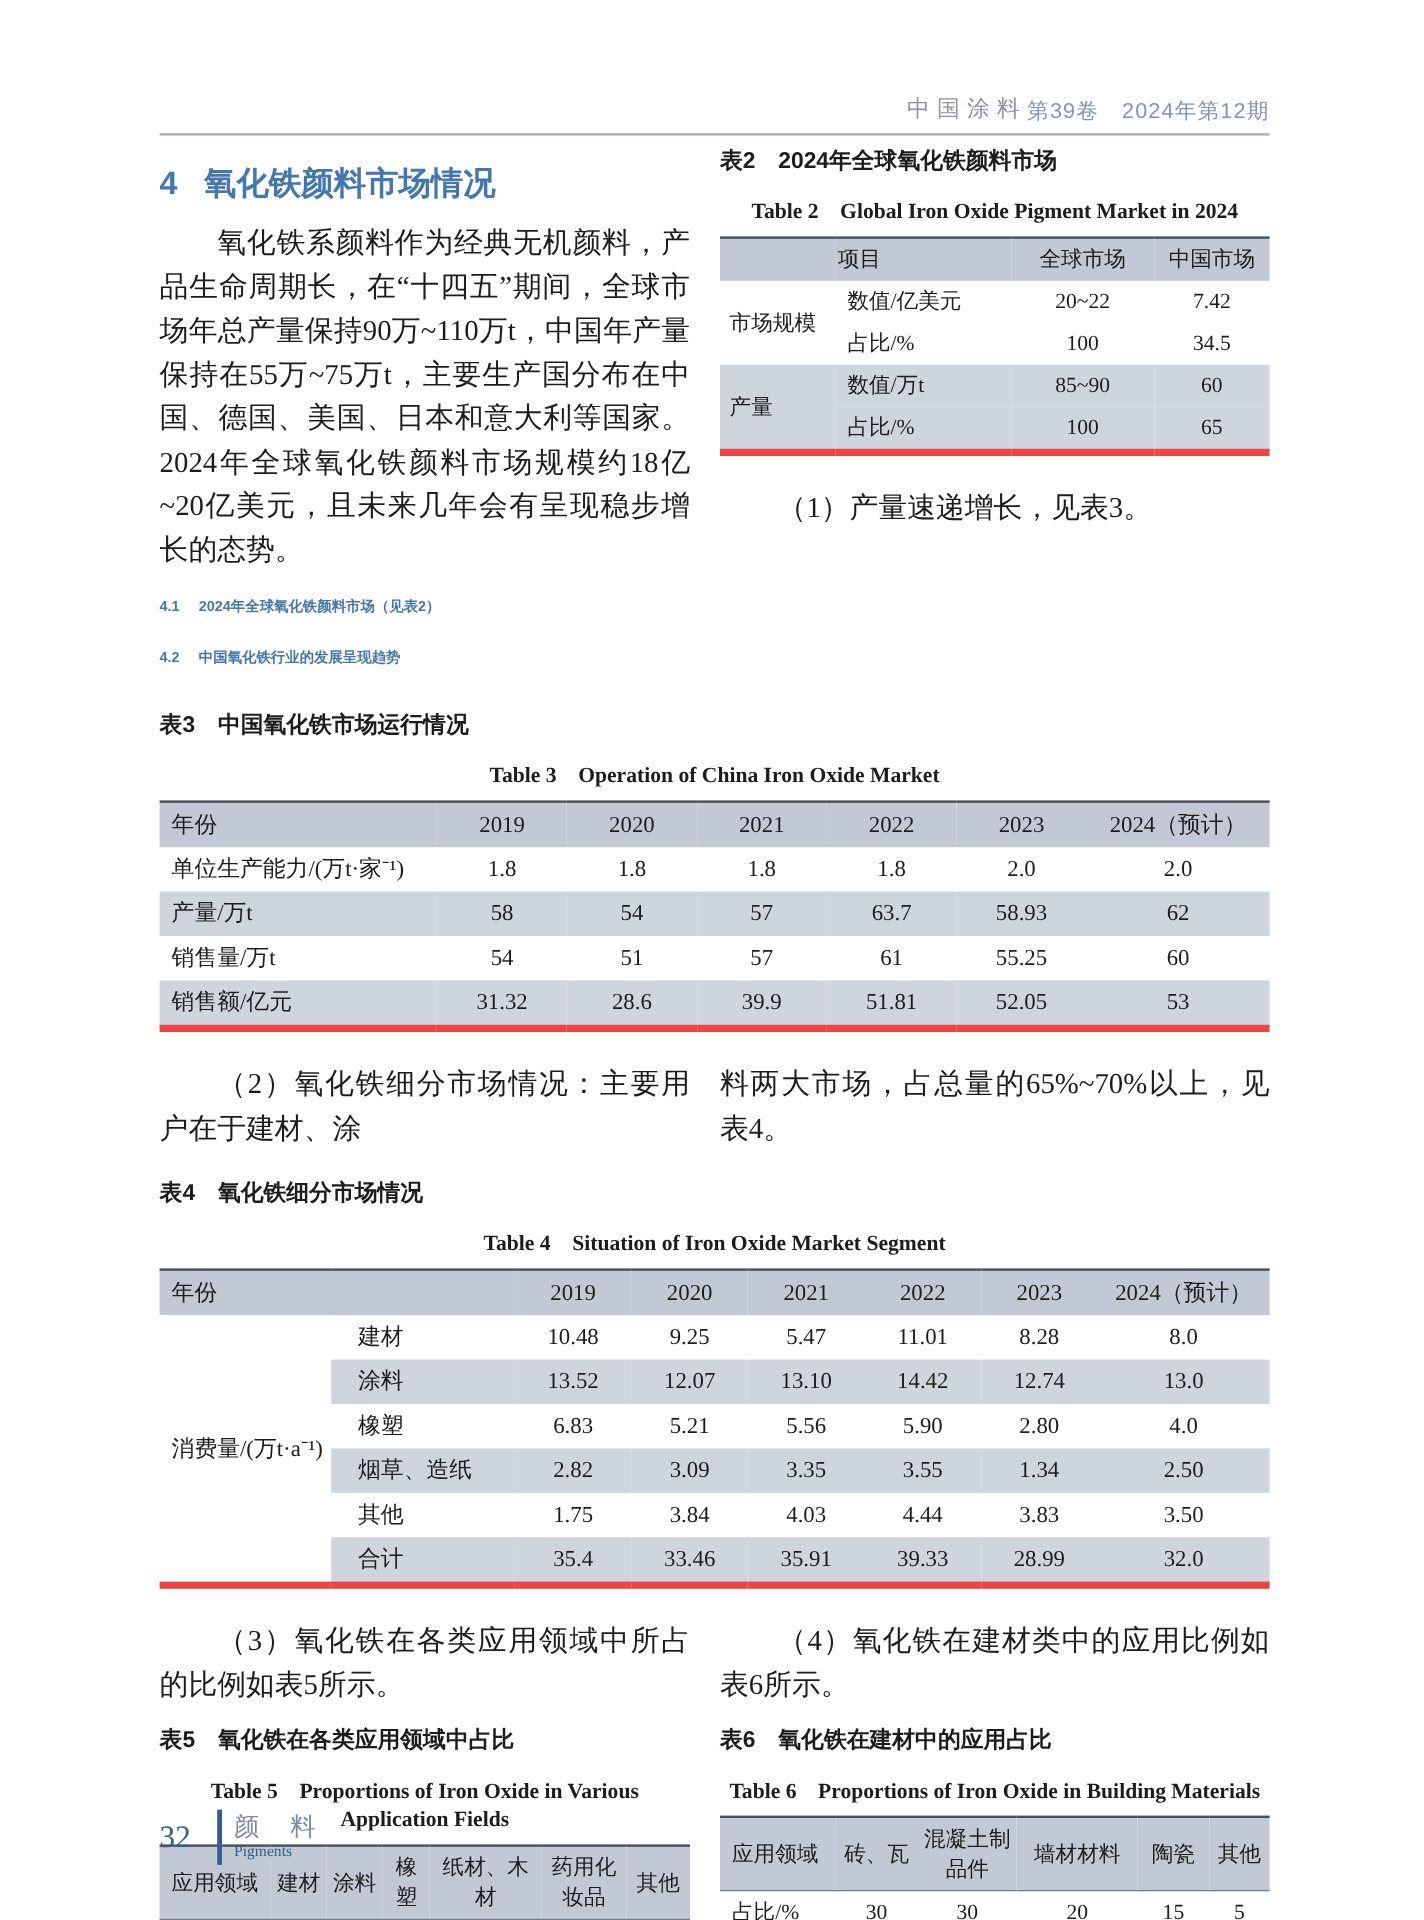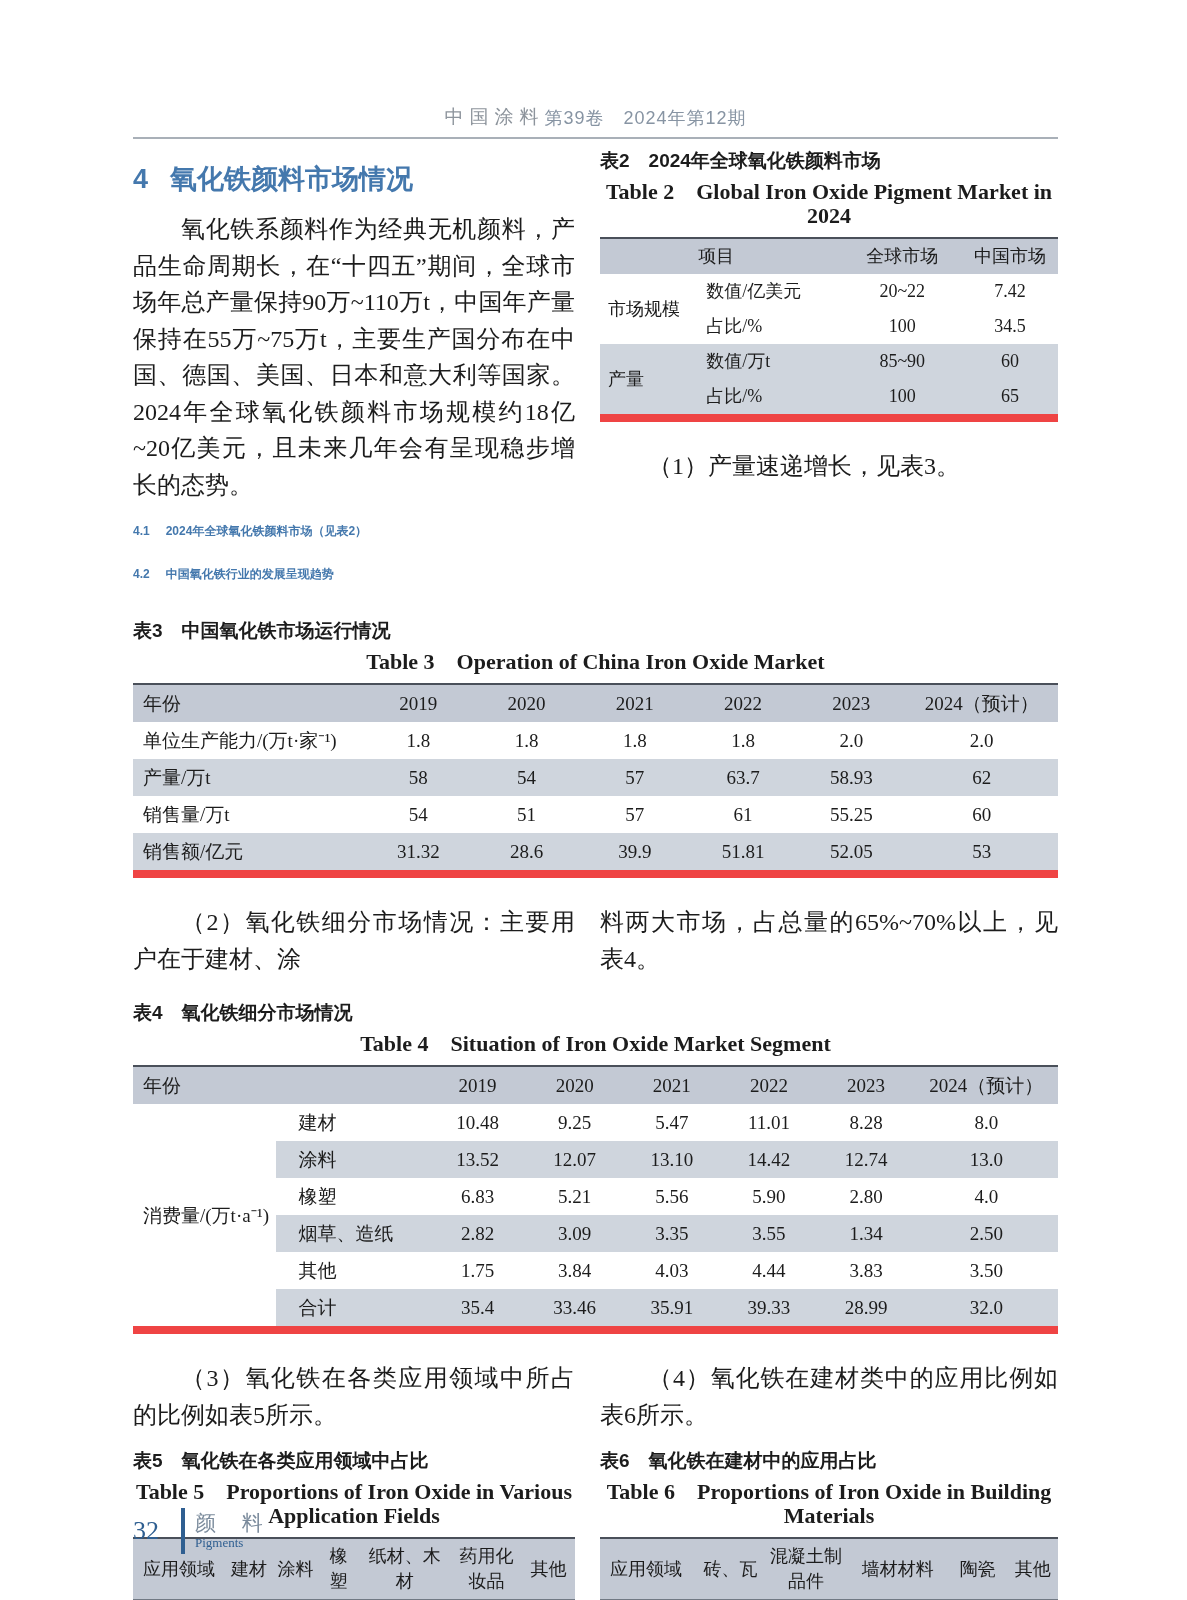--- a/index.html
+++ b/index.html
@@ -6,48 +6,48 @@
   html,body { background:#ffffff; }
   .page {
     position:relative; width:1187px; height:1600px; margin:0 auto;
     background:#ffffff; overflow:hidden;
     font-family:"Liberation Serif", serif; color:#1c1c1c;
   }
   .content { margin:0 129px 0 133px; }
 
   
   .page-header {
-    padding-top:104px; padding-bottom:7px;
-    display:flex; justify-content:center; align-items:flex-end;
+    padding-top:78px; padding-bottom:7px;
+    display:flex; justify-content:flex-end; align-items:flex-end;
     border-bottom:2px solid #a9b0b8;
   }
   .journal-name { font-family:"Liberation Sans", sans-serif; font-size:19px; letter-spacing:6px; color:#8d949c; }
   .issue-info   { font-family:"Liberation Sans", sans-serif; font-size:18px; color:#8794a3; letter-spacing:1px; }
 
   
   .h-sec { font-family:"Liberation Sans", sans-serif; font-weight:bold; font-size:27px; color:#4478ad; margin:22px 0 14px; }
   .h-sec .sec-no { margin-right:22px; }
   .h-sub { font-family:"Liberation Sans", sans-serif; font-weight:bold; font-size:12px; color:#4478ad; margin-top:13px; line-height:30px; }
   .h-sub .sec-no { margin-right:16px; }
   .para { font-size:24px; line-height:36.5px; text-align:justify; text-indent:2em; }
   .para-noindent { text-indent:0; }
 
   
   .cols { display:flex; gap:25px; }
   .col-l { width:442px; flex:0 0 442px; }
   .col-r { width:458px; flex:0 0 458px; }
 
   
   .cap-zh { font-family:"Liberation Sans", sans-serif; font-weight:bold; font-size:19px; line-height:27px; }
-  .cap-en { font-family:"Liberation Serif", serif; font-weight:bold; font-size:22px; text-align:center; line-height:24px; margin:6px 0 9px; }
+  .cap-en { font-family:"Liberation Serif", serif; font-weight:bold; font-size:18px; text-align:center; line-height:24px; margin:16px 0 9px; }
 
   
   table.tbl {
     width:100%; border-collapse:collapse; table-layout:fixed;
-    border-top:2px solid #4a505a; border-bottom:8px solid #ef4444;
+    border-top:2px solid #4a505a; border-bottom:6px solid #ef4444;
   }
   .tbl th, .tbl td {
     font-family:"Liberation Serif", serif; font-weight:normal;
     text-align:center; padding:6px 3px; line-height:25px; color:#1c1c1c;
   }
   .tbl .header-row th, .tbl thead th { background:#c3c9d4; }
   .tbl tr.shade td { background:#cfd5dd; }
   .tbl th:first-child, .tbl td.rowlabel { text-align:left; padding-left:10px; }
   .tbl-mid thead th, .tbl-mid .header-row th { border-bottom:1.5px solid #717984; }
 

